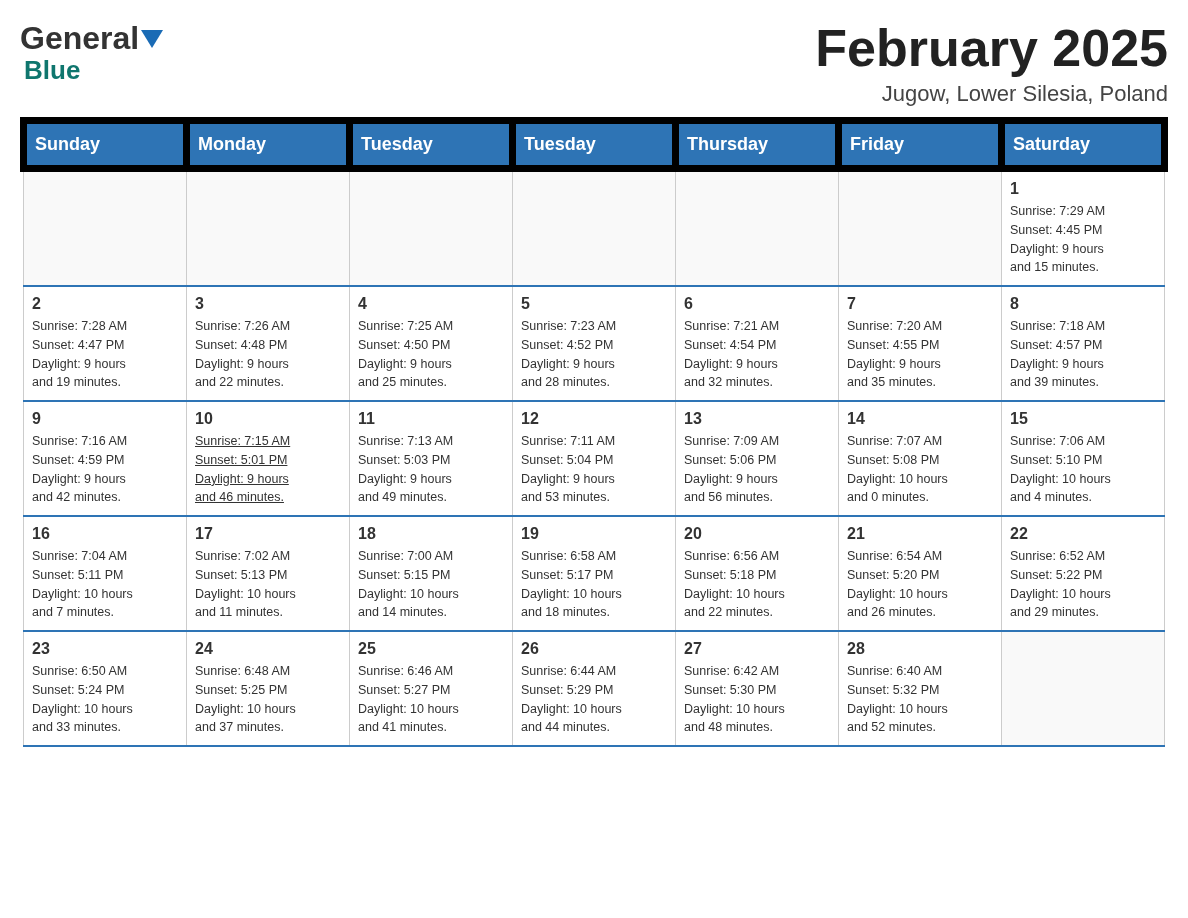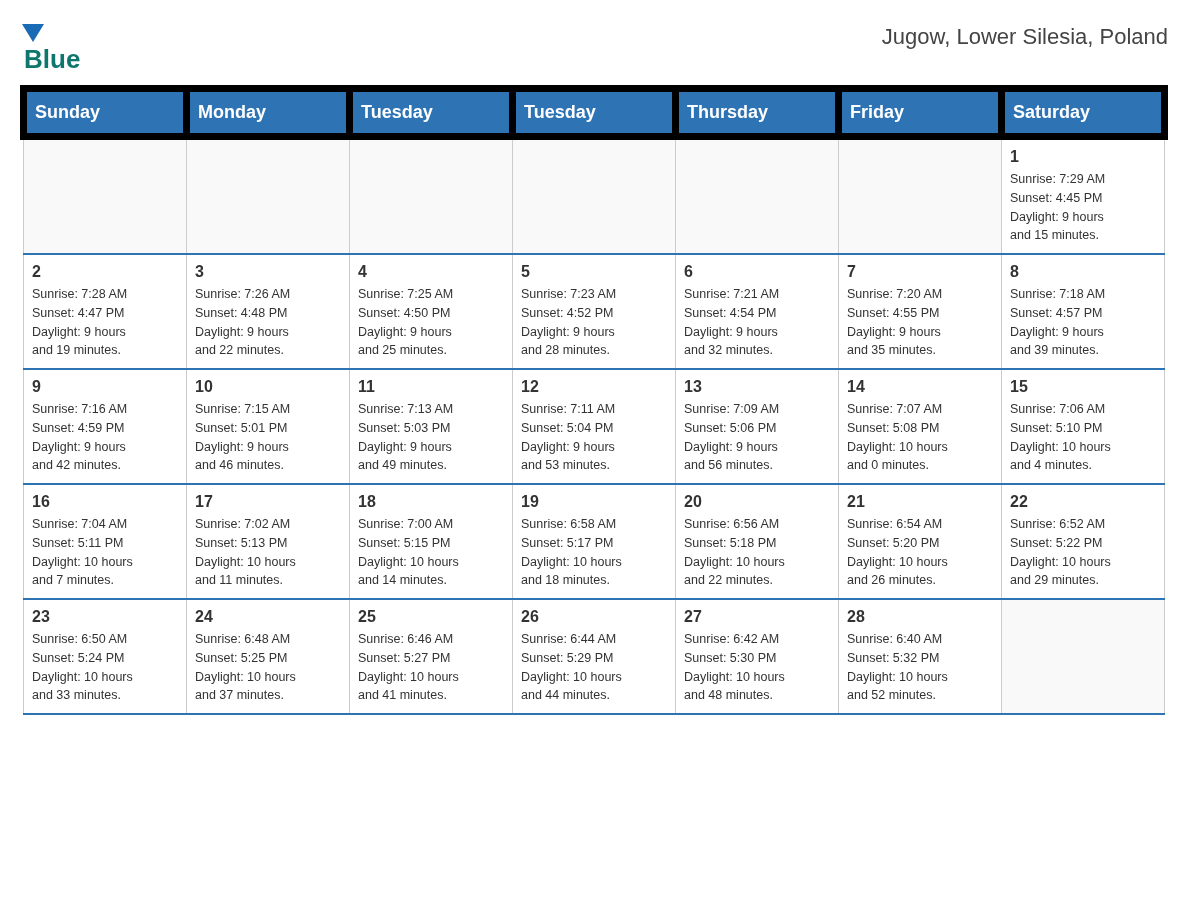--- a/index.html
+++ b/index.html
@@ -80,27 +80,29 @@
       align-items: center;
       gap: 0px;
     }
   </style>
 </head>
 <body>
 
 <div class="header">
   <div class="logo-container">
     <div class="logo-row1">
+      <span style="font-size:32px;font-weight:bold;color:#333;font-family:Arial,sans-serif;">General</span>
       <svg width="22" height="22" viewBox="0 0 22 22" style="margin-left:2px;margin-top:4px;">
         <polygon points="0,0 22,0 11,18" fill="#1a6bb5"></polygon>
       </svg>
     </div>
     <span style="font-size:26px;font-weight:bold;color:#0f766e;margin-top:-2px;margin-left:4px;">Blue</span>
   </div>
   <div class="title-block">
+    <div class="month-title">February 2025</div>
     <div class="location">Jugow, Lower Silesia, Poland</div>
   </div>
 </div>
 
 <table class="calendar">
   <thead>
     <tr>
     <th>Sunday</th>
         <th>Monday</th>
         <th>Tuesday</th>
@@ -180,21 +182,21 @@
       <tr>
         <td>
           <span class="day-number">9</span>
           <div class="day-info" style="white-space: pre-line;">Sunrise: 7:16 AM
 Sunset: 4:59 PM
 Daylight: 9 hours
 and 42 minutes.</div>
         </td>
         <td>
           <span class="day-number">10</span>
-          <div class="day-info" style="white-space: pre-line;">Sunrise: 7:15 AM
+          <div class="day-info" style="white-space: pre-line; text-decoration: underline;">Sunrise: 7:15 AM
 Sunset: 5:01 PM
 Daylight: 9 hours
 and 46 minutes.</div>
         </td>
         <td>
           <span class="day-number">11</span>
           <div class="day-info" style="white-space: pre-line;">Sunrise: 7:13 AM
 Sunset: 5:03 PM
 Daylight: 9 hours
 and 49 minutes.</div>

